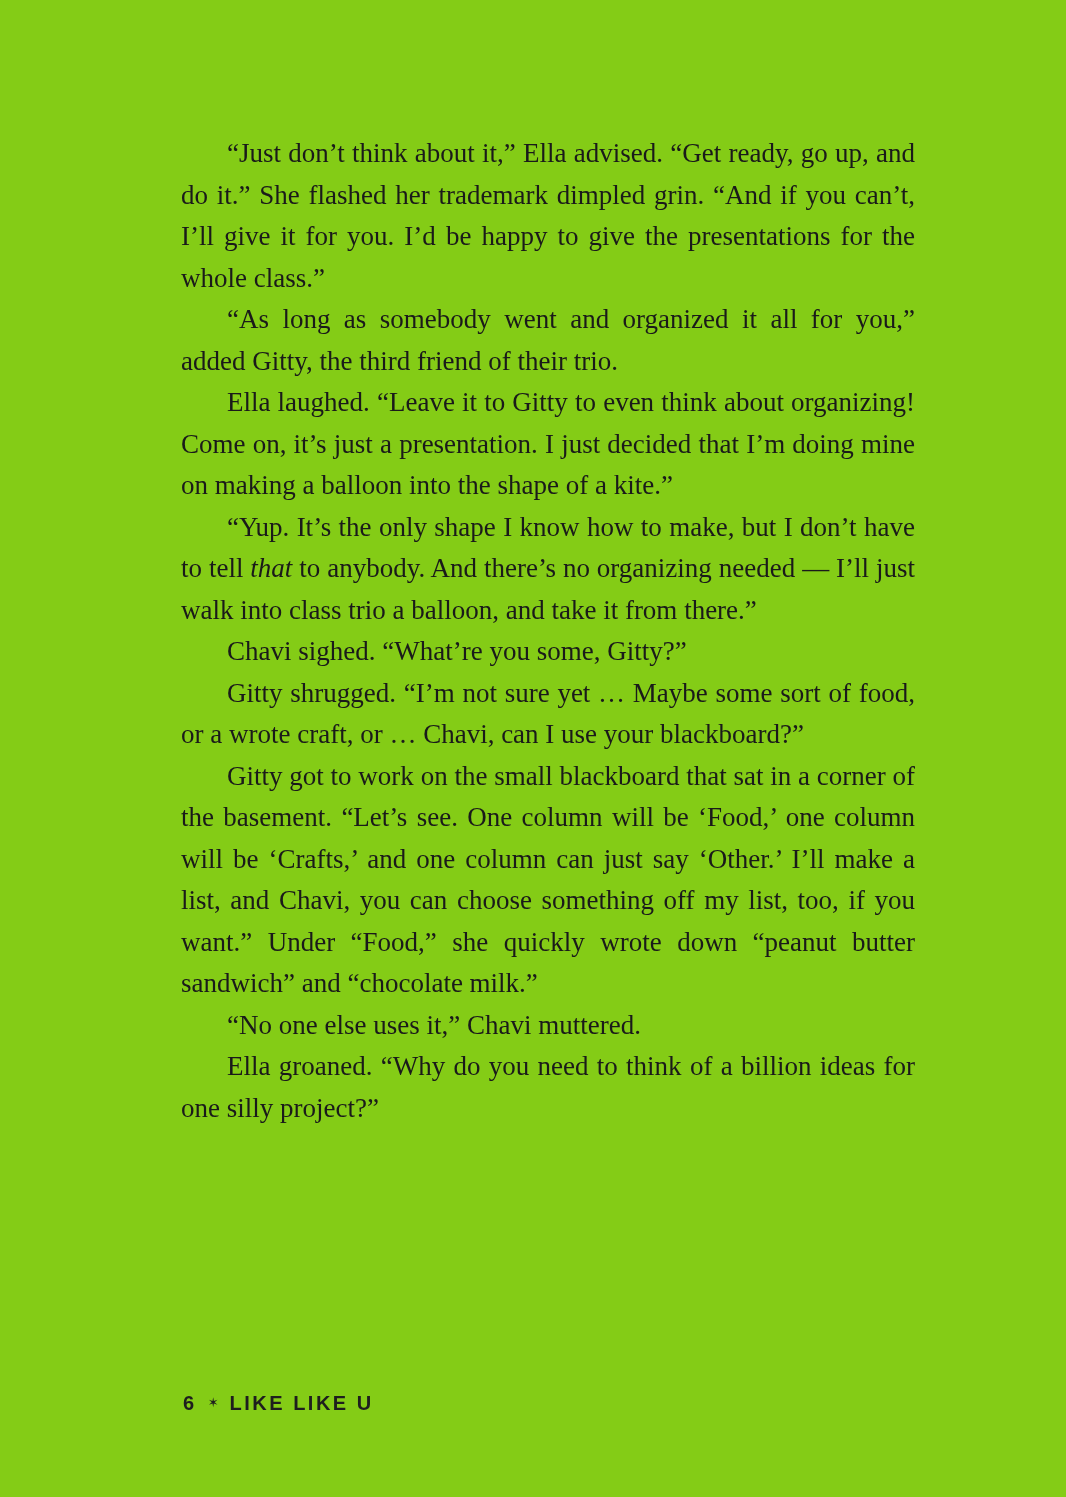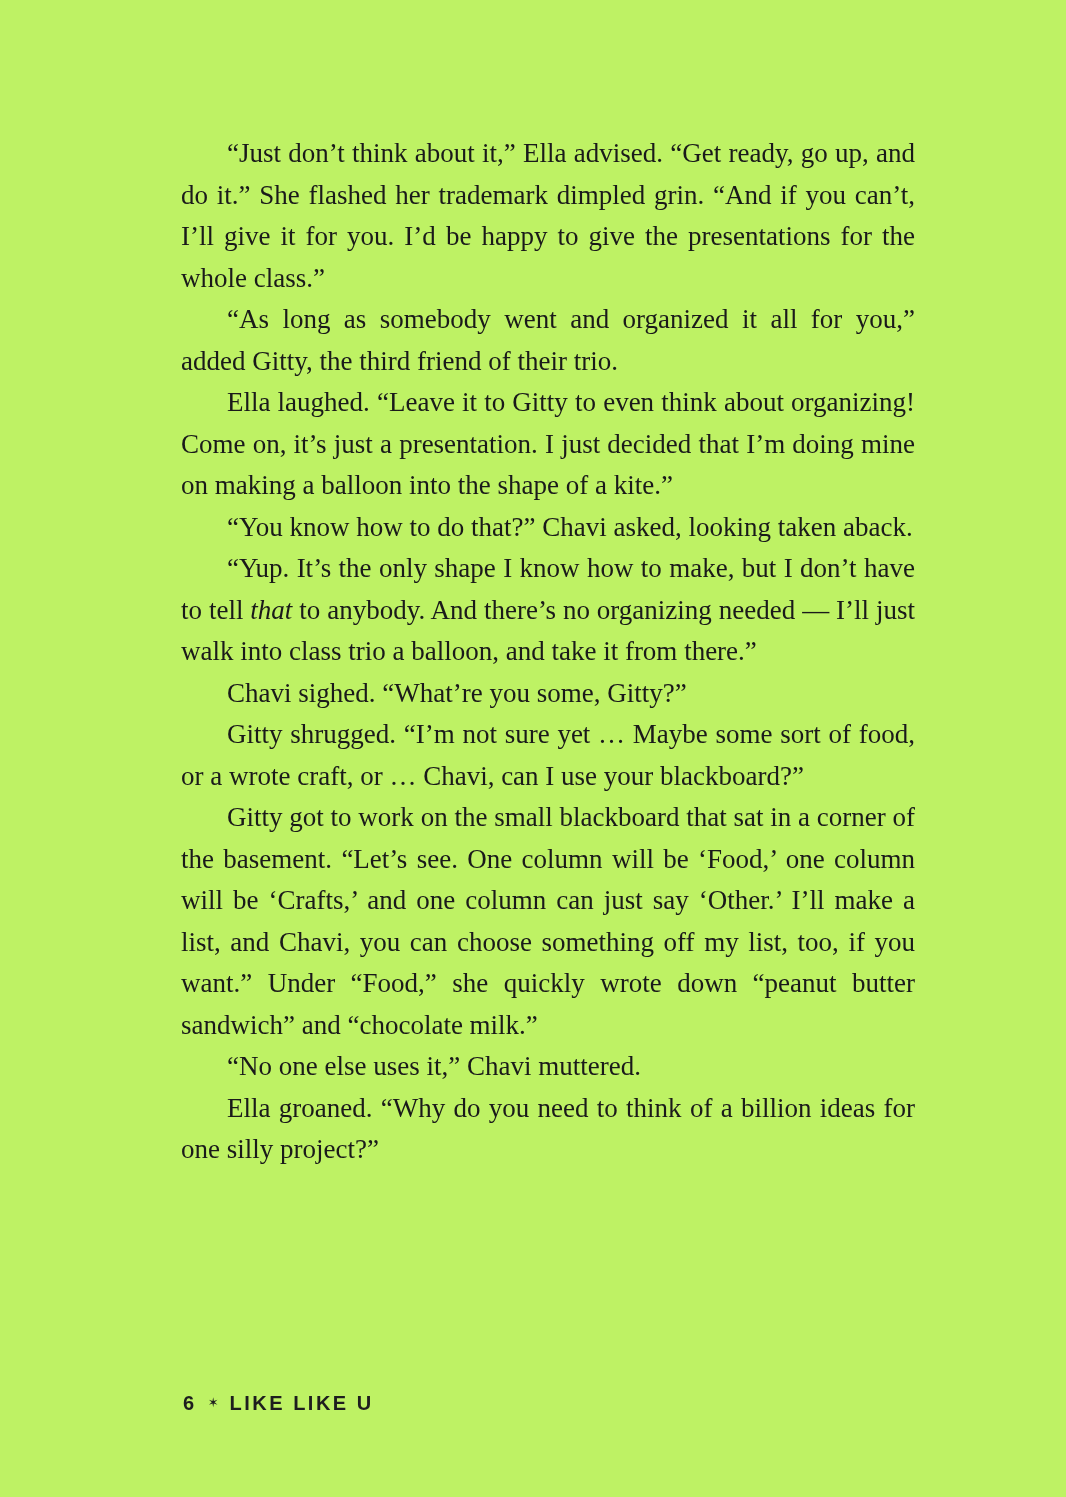--- a/index.html
+++ b/index.html
@@ -11,21 +11,21 @@
     height: 1497px;
     background: #ffffff;
     position: relative;
     overflow: hidden;
     font-family: "Liberation Serif", "DejaVu Serif", serif;
     color: #1a1a1a;
   }
   .page {
     position: absolute;
     inset: 0;
-    background: #bef264;
+    background: #84cc16;
   }
   .story {
     position: absolute;
     left: 181px;
     top: 133px;
     width: 734px;
     font-size: 27px;
     line-height: 41.5px;
     text-align: justify;
   }
@@ -59,21 +59,20 @@
 </style>
 </head>
 <body>
 
 <div class="page">
 
   <main class="story">
       <p class="para"><span>“Just don’t think about it,” Ella advised. “Get ready, go up, and do it.” She flashed her trademark dimpled grin. “And if you can’t, I’ll give it for you. I’d be happy to give the presentations for the whole class.”</span></p>
       <p class="para"><span>“As long as somebody went and organized it all for you,” added Gitty, the third friend of their trio.</span></p>
       <p class="para"><span>Ella laughed. “Leave it to Gitty to even think about organizing! Come on, it’s just a presentation. I just decided that I’m doing mine on making a balloon into the shape of a kite.”</span></p>
-      <p class="para"><span>“You know how to do that?” Chavi asked, looking taken aback.</span></p>
       <p class="para"><span>“Yup. It’s the only shape I know how to make, but I don’t have to tell </span><em>that</em><span> to anybody. And there’s no organizing needed — I’ll just walk into class trio a balloon, and take it from there.”</span></p>
       <p class="para"><span>Chavi sighed. “What’re you some, Gitty?”</span></p>
       <p class="para"><span>Gitty shrugged. “I’m not sure yet … Maybe some sort of food, or a wrote craft, or … Chavi, can I use your blackboard?”</span></p>
       <p class="para"><span>Gitty got to work on the small blackboard that sat in a corner of the basement. “Let’s see. One column will be ‘Food,’ one column will be ‘Crafts,’ and one column can just say ‘Other.’ I’ll make a list, and Chavi, you can choose something off my list, too, if you want.” Under “Food,” she quickly wrote down “peanut butter sandwich” and “chocolate milk.”</span></p>
       <p class="para"><span>“No one else uses it,” Chavi muttered.</span></p>
       <p class="para"><span>Ella groaned. “Why do you need to think of a billion ideas for one silly project?”</span></p>
     </main>
 
   <footer class="footer">
     <span>6</span>

